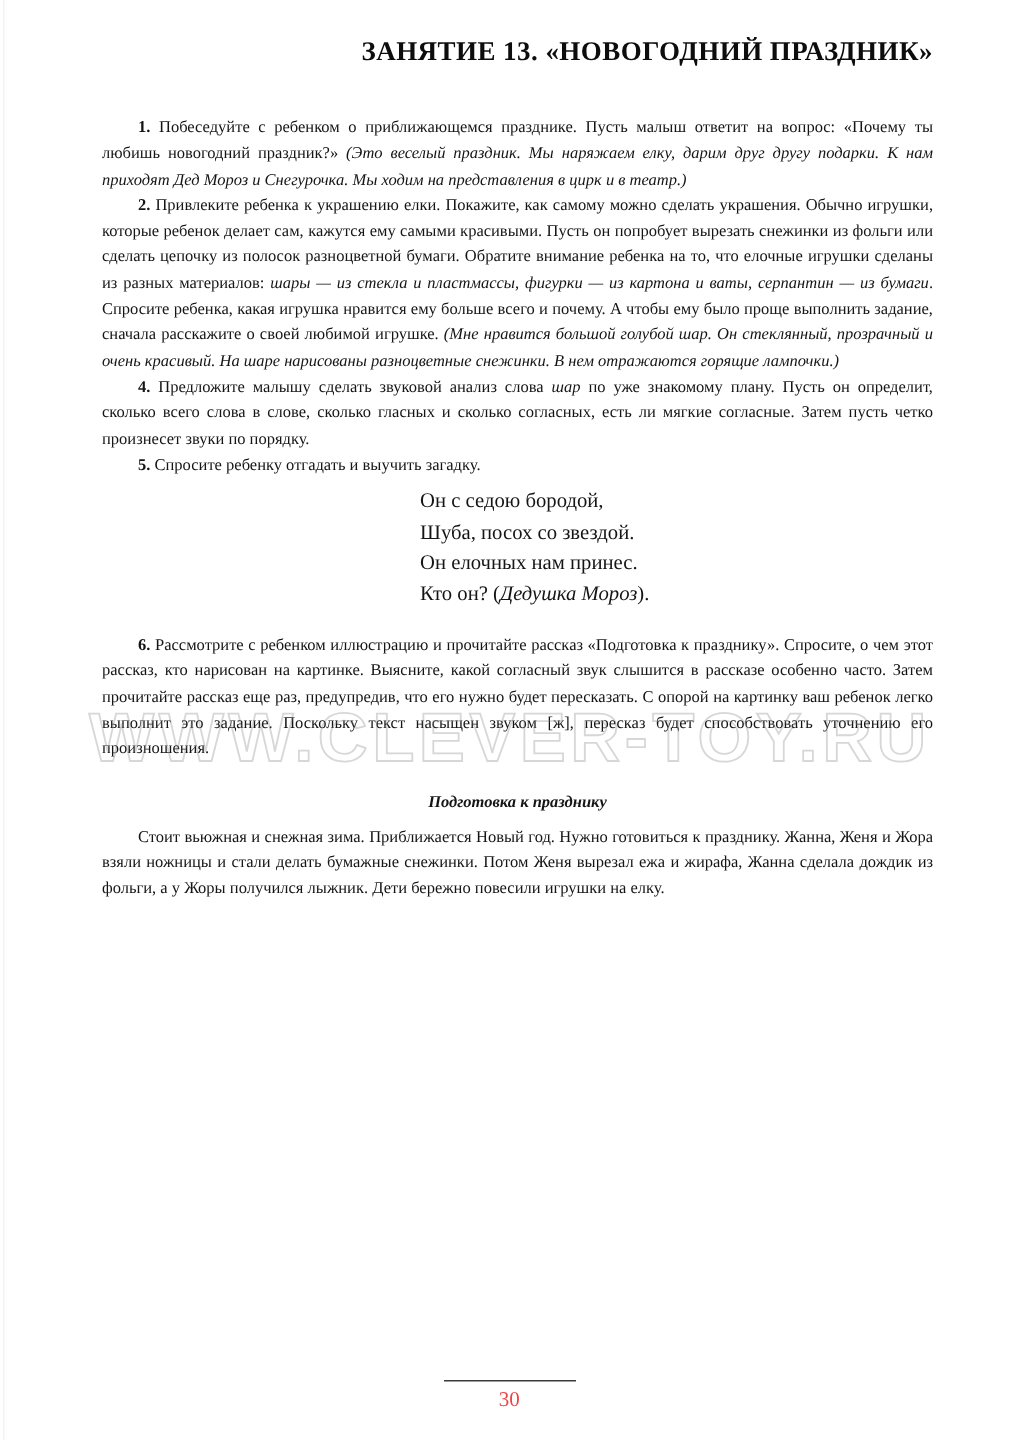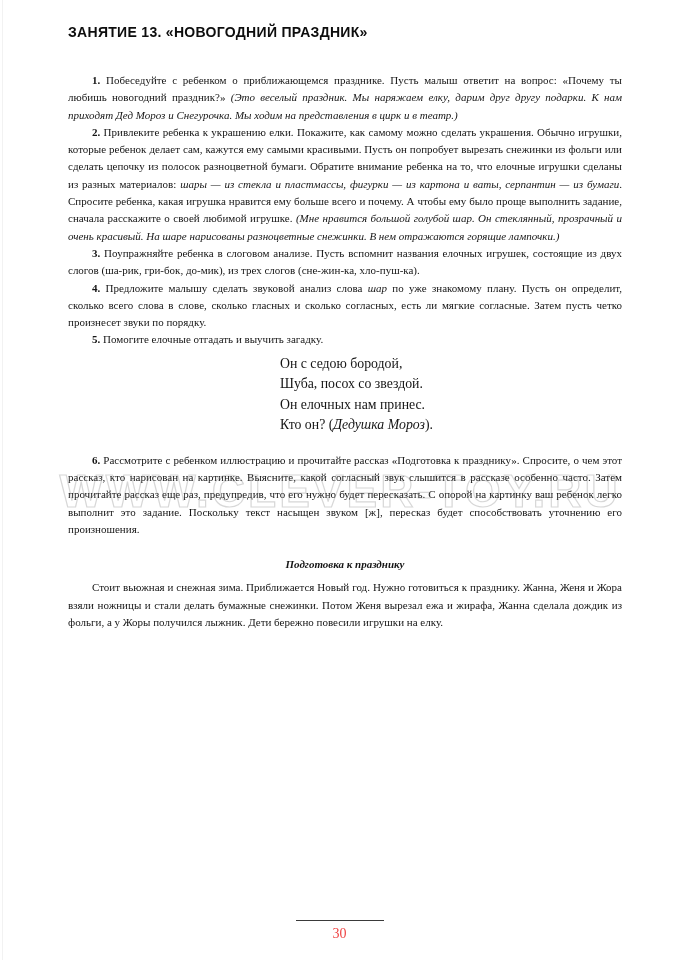--- a/index.html
+++ b/index.html
@@ -10,24 +10,24 @@
     overflow: hidden;
     font-family: "Liberation Serif", serif;
     color: #151515;
   }
   .scan-edge {
     position: absolute; left: 2px; top: 0; bottom: 0; width: 1px;
     background: rgba(0,0,0,0.05);
   }
   .content { position: absolute; left: 68px; right: 57px; top: 24px; }
   .title {
-    font-family: Liberation Sans, sans-serif;
+    font-family: Liberation Serif, serif;
     font-weight: 700;
-    font-size: 14px;
-    text-align: left;
+    font-size: 18px;
+    text-align: right;
     letter-spacing: 0.3px;
     margin: 0 0 32px 0;
     color: #0d0d0d;
   }
   .para {
     margin: 0;
     text-align: justify;
     text-indent: 24px;
     font-size: 11px;
     line-height: 17.3px;
@@ -84,23 +84,22 @@
   <div class="scan-edge"></div>
 
   <div class="watermark">WWW.CLEVER-TOY.RU</div>
 
   <div class="content">
     <h1 class="title">ЗАНЯТИЕ 13. «НОВОГОДНИЙ ПРАЗДНИК»</h1>
 
     <div>
         <p class="para"><span class="seg-bold">1. </span><span class="seg-normal">Побеседуйте с ребенком о приближающемся празднике. Пусть малыш ответит на вопрос: «Почему ты любишь новогодний праздник?» </span><span class="seg-italic">(Это веселый праздник. Мы наряжаем елку, дарим друг другу подарки. К нам приходят Дед Мороз и Снегурочка. Мы ходим на представления в цирк и в театр.)</span></p>
         <p class="para"><span class="seg-bold">2. </span><span class="seg-normal">Привлеките ребенка к украшению елки. Покажите, как самому можно сделать украшения. Обычно игрушки, которые ребенок делает сам, кажутся ему самыми красивыми. Пусть он попробует вырезать снежинки из фольги или сделать цепочку из полосок разноцветной бумаги. Обратите внимание ребенка на то, что елочные игрушки сделаны из разных материалов: </span><span class="seg-italic">шары — из стекла и пластмассы, фигурки — из картона и ваты, серпантин — из бумаги</span><span class="seg-normal">. Спросите ребенка, какая игрушка нравится ему больше всего и почему. А чтобы ему было проще выполнить задание, сначала расскажите о своей любимой игрушке. </span><span class="seg-italic">(Мне нравится большой голубой шар. Он стеклянный, прозрачный и очень красивый. На шаре нарисованы разноцветные снежинки. В нем отражаются горящие лампочки.)</span></p>
-        <p class="para"><span class="seg-bold">3. </span><span class="seg-normal">Поупражняйте ребенка в слоговом анализе. Пусть вспомнит названия елочных игрушек, состоящие из двух слогов (ша-рик, гри-бок, до-мик), из трех слогов (сне-жин-ка, хло-пуш-ка).</span></p>
         <p class="para"><span class="seg-bold">4. </span><span class="seg-normal">Предложите малышу сделать звуковой анализ слова </span><span class="seg-italic">шар</span><span class="seg-normal"> по уже знакомому плану. Пусть он определит, сколько всего слова в слове, сколько гласных и сколько согласных, есть ли мягкие согласные. Затем пусть четко произнесет звуки по порядку.</span></p>
-        <p class="para"><span class="seg-bold">5. </span><span class="seg-normal">Помогите елочные отгадать и выучить загадку.</span></p>
+        <p class="para"><span class="seg-bold">5. </span><span class="seg-normal">Спросите ребенку отгадать и выучить загадку.</span></p>
       </div>
 
     <div class="riddle">
         <div class="riddle-line"><span class="seg-normal">Он с седою бородой,</span></div>
         <div class="riddle-line"><span class="seg-normal">Шуба, посох со звездой.</span></div>
         <div class="riddle-line"><span class="seg-normal">Он елочных нам принес.</span></div>
         <div class="riddle-line"><span class="seg-normal">Кто он? (</span><span class="seg-italic">Дедушка Мороз</span><span class="seg-normal">).</span></div>
       </div>
 
     <div>

